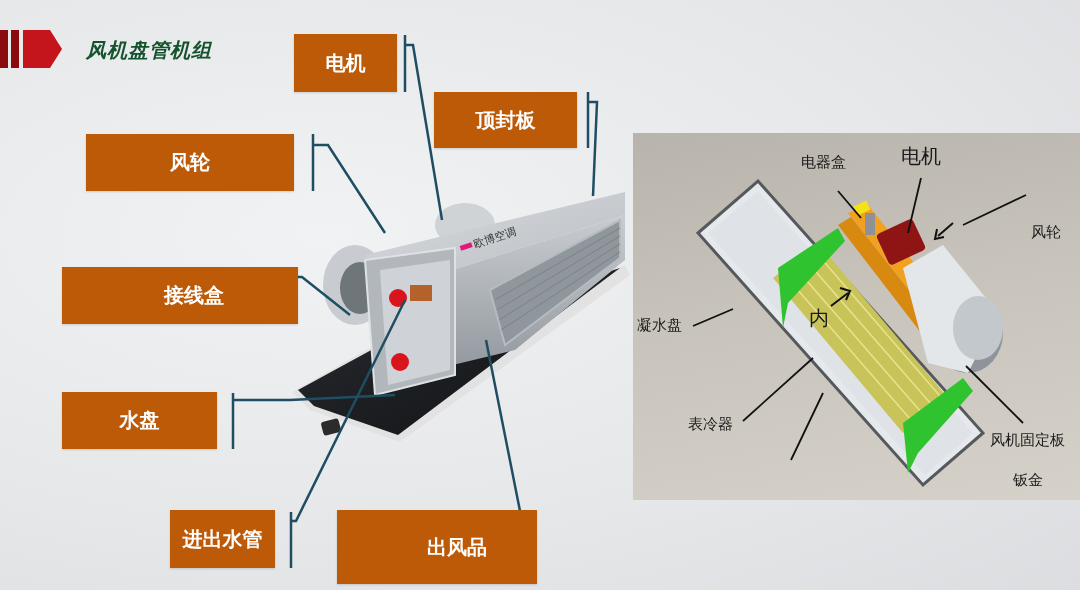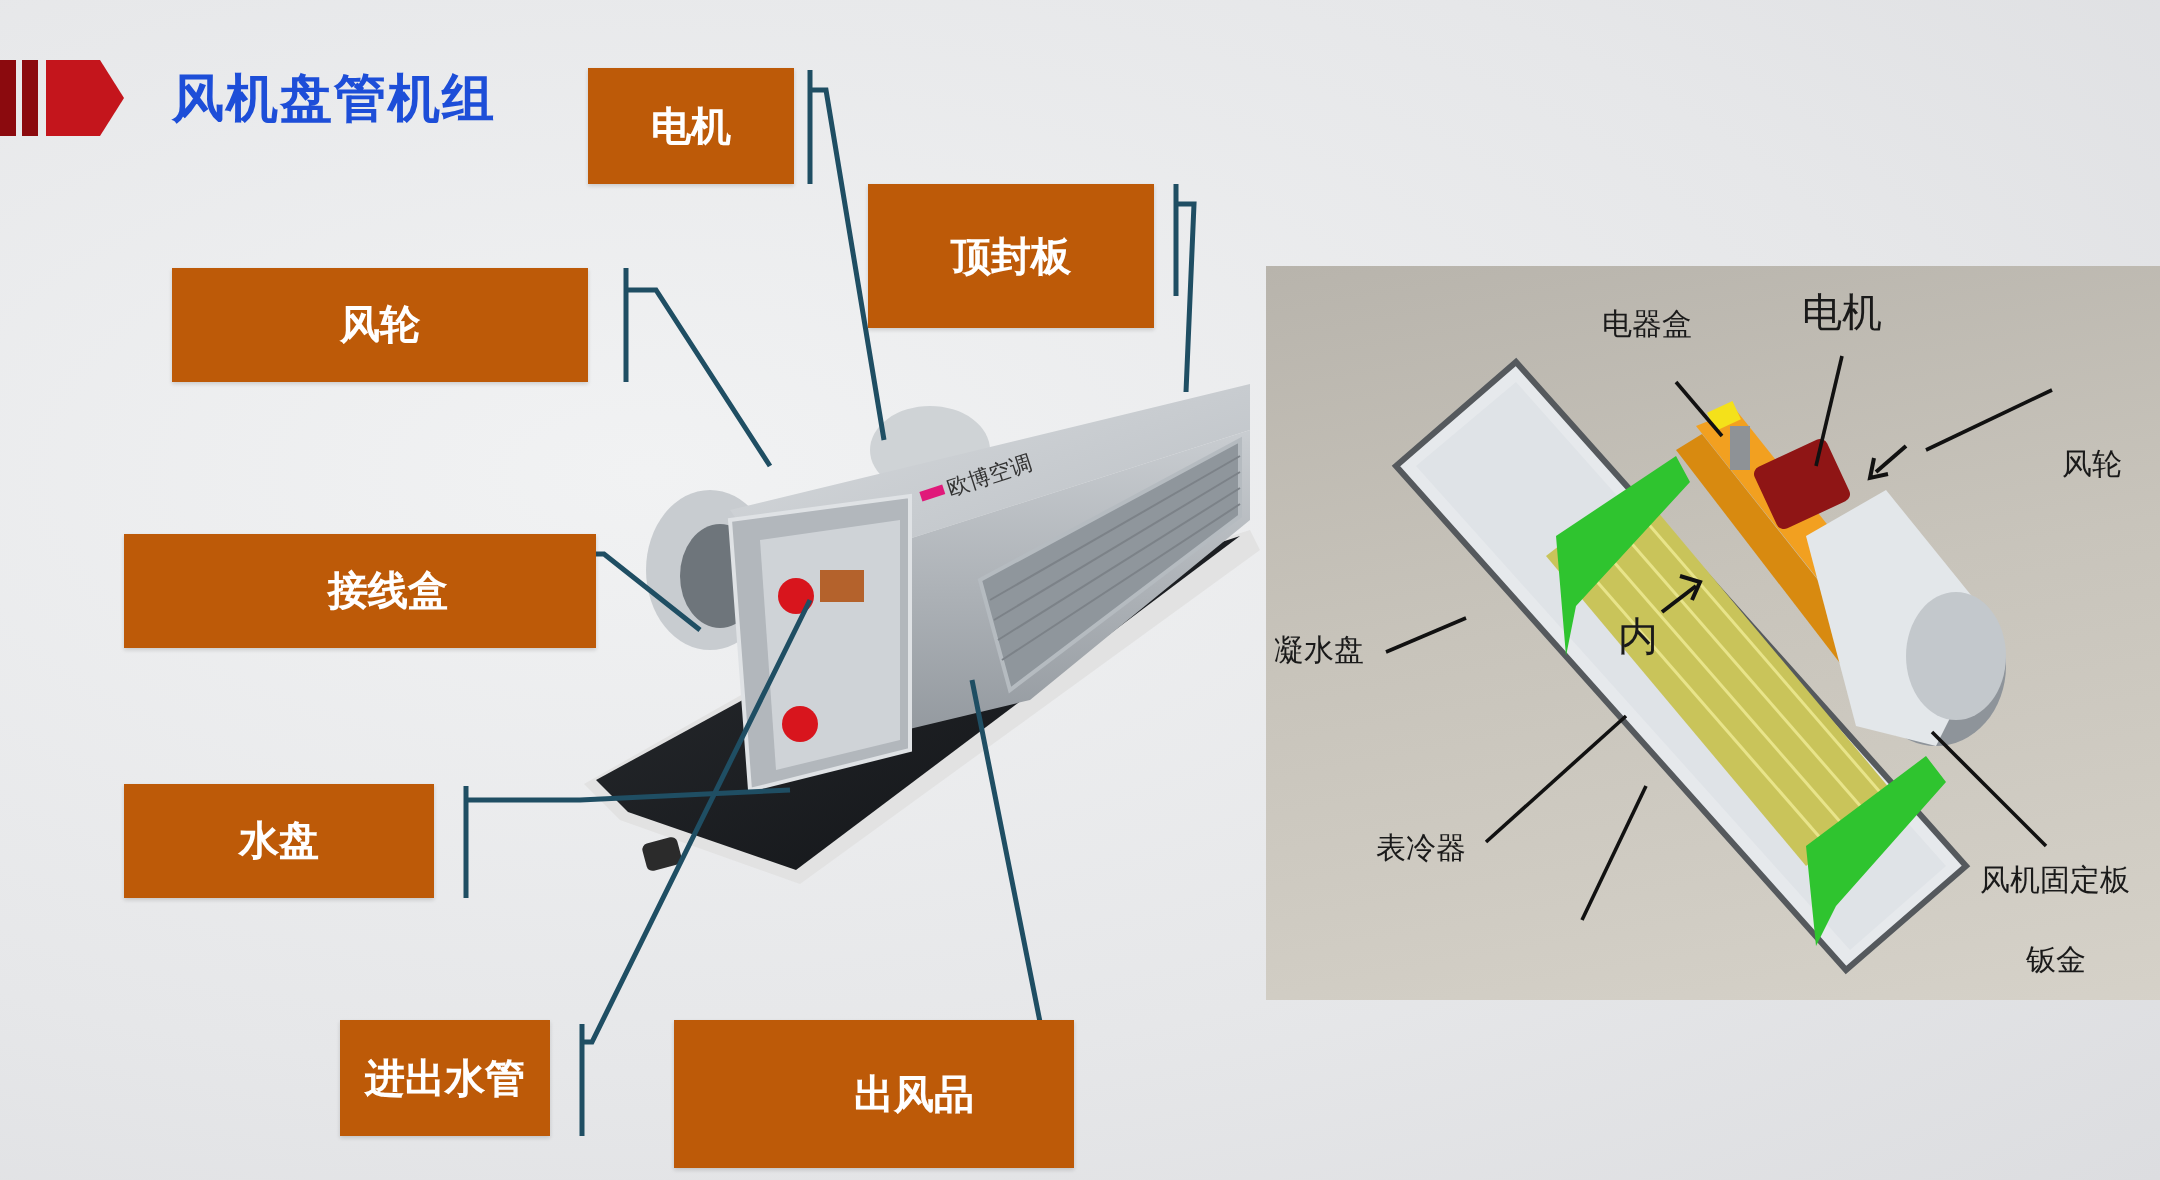--- a/index.html
+++ b/index.html
@@ -6,22 +6,22 @@
   body {
     width:1080px; height:590px; overflow:hidden; position:relative;
     background: radial-gradient(ellipse at 30% 40%, #f1f2f3 0%, #e6e7e9 60%, #dcdde0 100%);
     font-family: "DejaVu Sans", "Liberation Sans", sans-serif;
   }
   .abs { position:absolute; }
 
   
   .title-marker { left:0; top:30px; width:62px; height:38px; }
   .page-title {
-    left:86px; top:30px; font-size:26px; font-weight:bold; color:#1d4ed8;
-    letter-spacing:1px; line-height:40px;
+    left:86px; top:30px; font-size:20px; font-weight:bold; color:#14532d;
+    letter-spacing:1px; line-height:40px;font-style:italic;
   }
 
   
   .tag {
     position:absolute; background:#bd5a08; color:#fff; font-weight:bold;
     font-size:20px; display:flex; align-items:center; justify-content:center;
     box-shadow: 0 1px 2px rgba(0,0,0,0.15);
   }
 
   
@@ -117,21 +117,21 @@
 
     <line x1="291" y1="512" x2="291" y2="568"></line>
     <polyline points="291,521 296,521 405,300"></polyline>
 
     <line x1="512" y1="512" x2="512" y2="568"></line>
     <polyline points="512,521 522,521 486,340"></polyline>
   </g>
 </svg>
 
 <div class="tag" style="left:294px;top:34px;width:103px;height:58px;">电机</div>
-<div class="tag" style="left:434px;top:92px;width:143px;height:72px;">顶封板</div>
+<div class="tag" style="left:434px;top:92px;width:143px;height:56px;">顶封板</div>
 <div class="tag" style="left:86px;top:134px;width:208px;height:57px;">风轮</div>
 <div class="tag" style="left:62px;top:267px;width:208px;height:57px;padding-left:28px;">接线盒</div>
 <div class="tag" style="left:62px;top:392px;width:155px;height:57px;text-align:center;">水盘</div>
 <div class="tag" style="left:170px;top:510px;width:105px;height:58px;">进出水管</div>
 <div class="tag" style="left:337px;top:510px;width:160px;height:74px;padding-left:40px;">出风品</div>
 
 <div class="abs panel">
   <svg width="438" height="367" viewBox="0 0 438 367" style="position:absolute;left:0;top:0;">
 
     <polygon points="65,100 125,48 350,300 290,352" fill="#e6e9ec" stroke="#55595d" stroke-width="3"></polygon>

